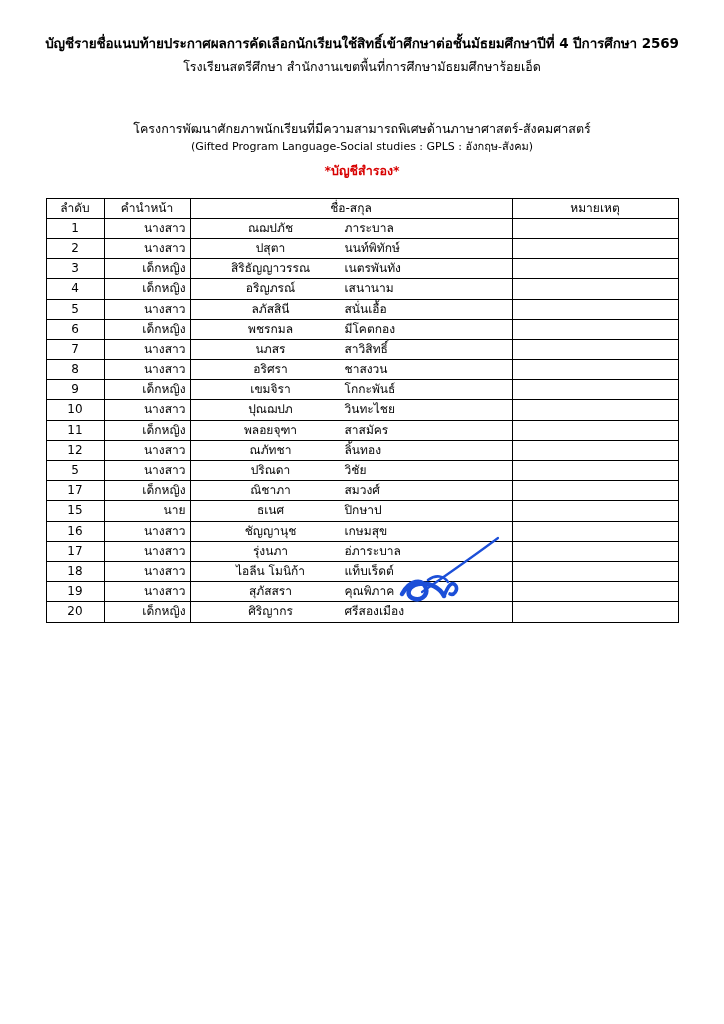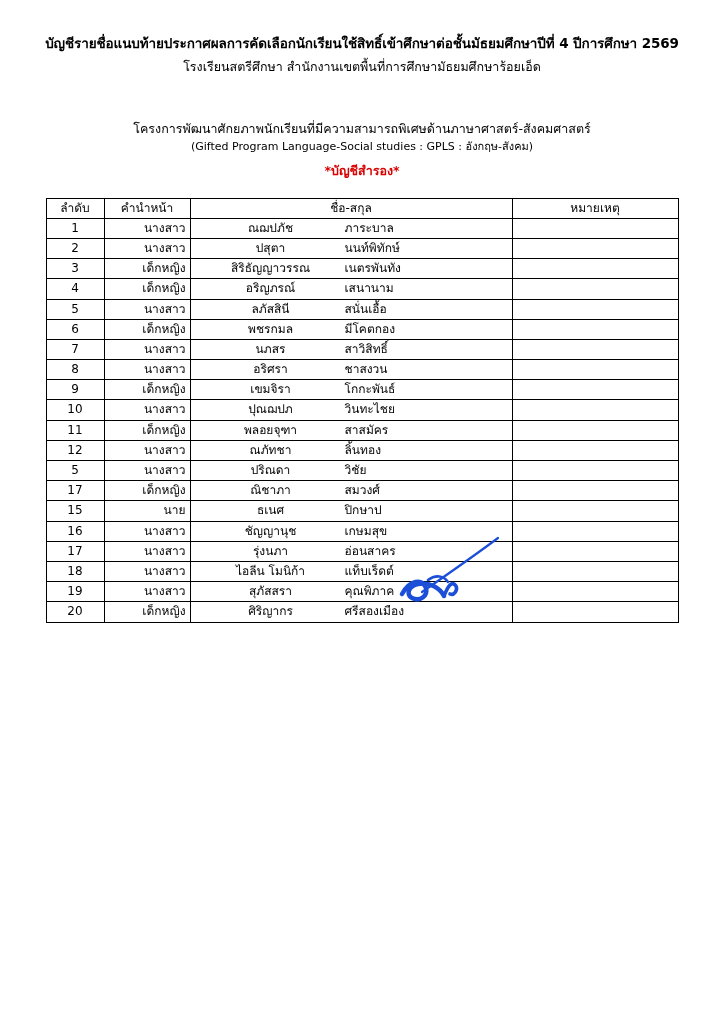--- a/index.html
+++ b/index.html
@@ -297,21 +297,21 @@
           </span>
         </td>
         <td class="col-note"></td>
       </tr>
       <tr>
         <td class="col-no">17</td>
         <td class="col-pref">นางสาว</td>
         <td class="col-name">
           <span class="name-cell">
             <span class="fname">รุ่งนภา</span>
-            <span class="lname">อ่อนสาคร</span>
+            <span class="lname">อ่ภาระบาล</span>
           </span>
         </td>
         <td class="col-note"></td>
       </tr>
       <tr>
         <td class="col-no">18</td>
         <td class="col-pref">นางสาว</td>
         <td class="col-name">
           <span class="name-cell">
             <span class="fname">ไอลีน โมนิก้า</span>

